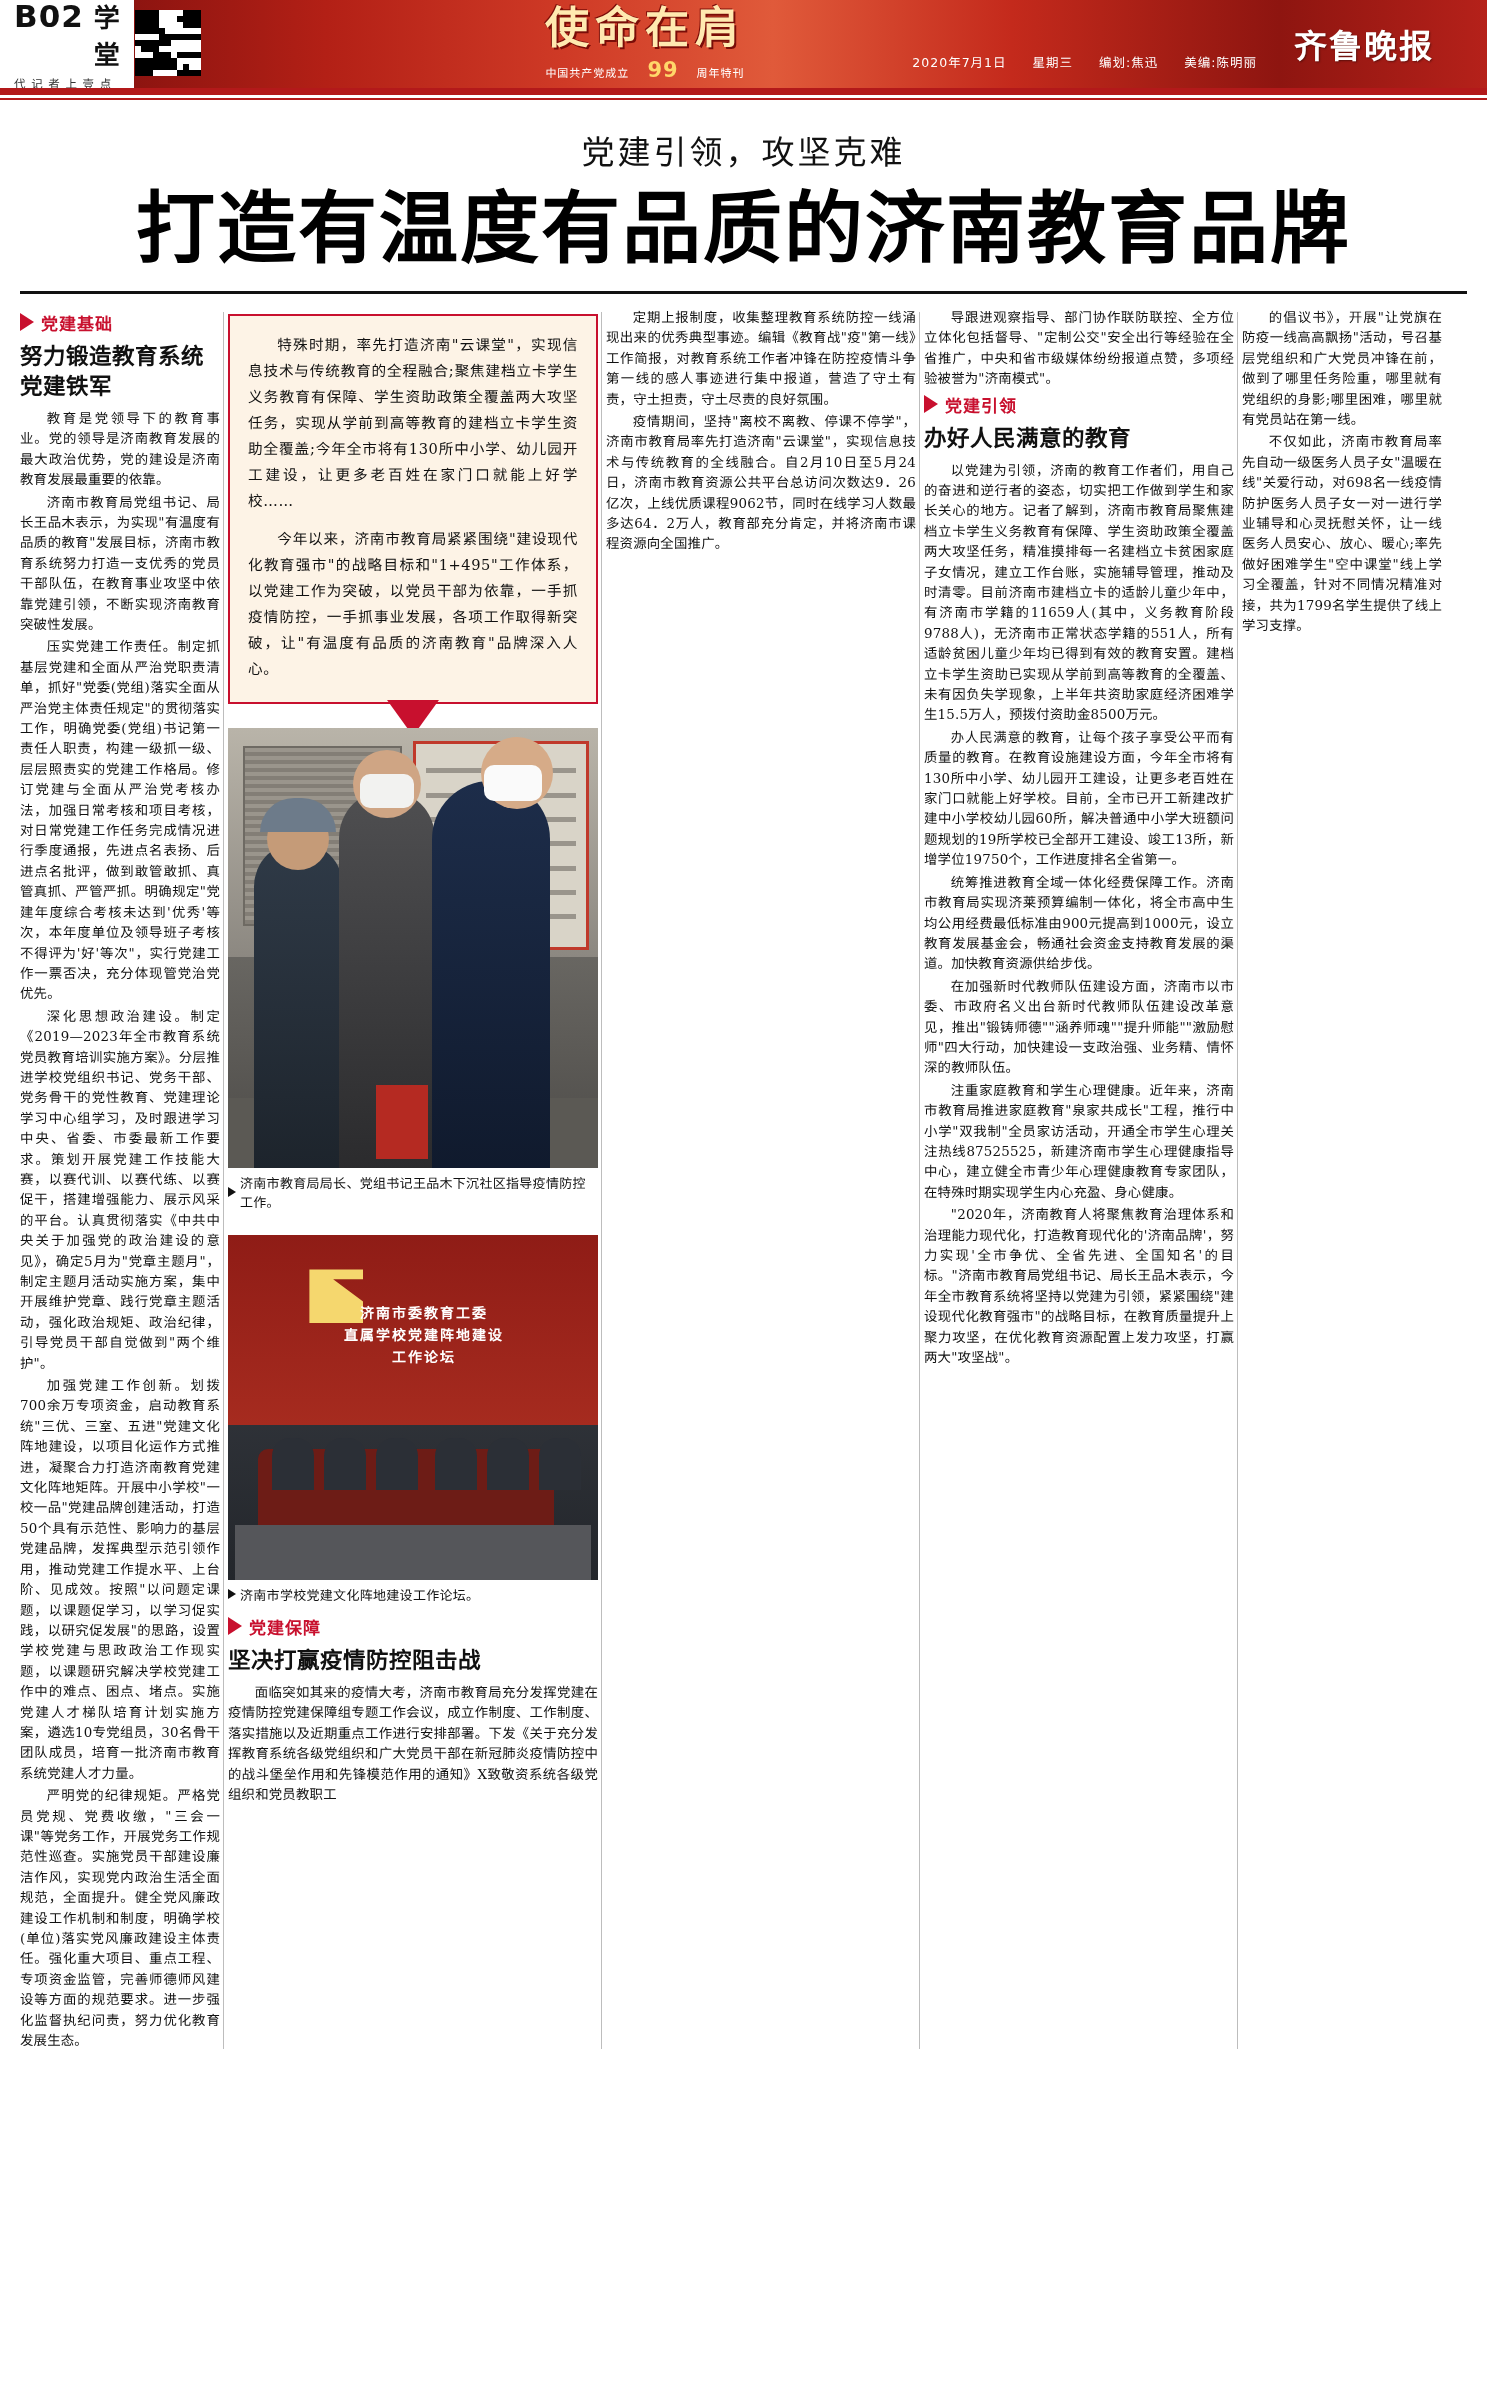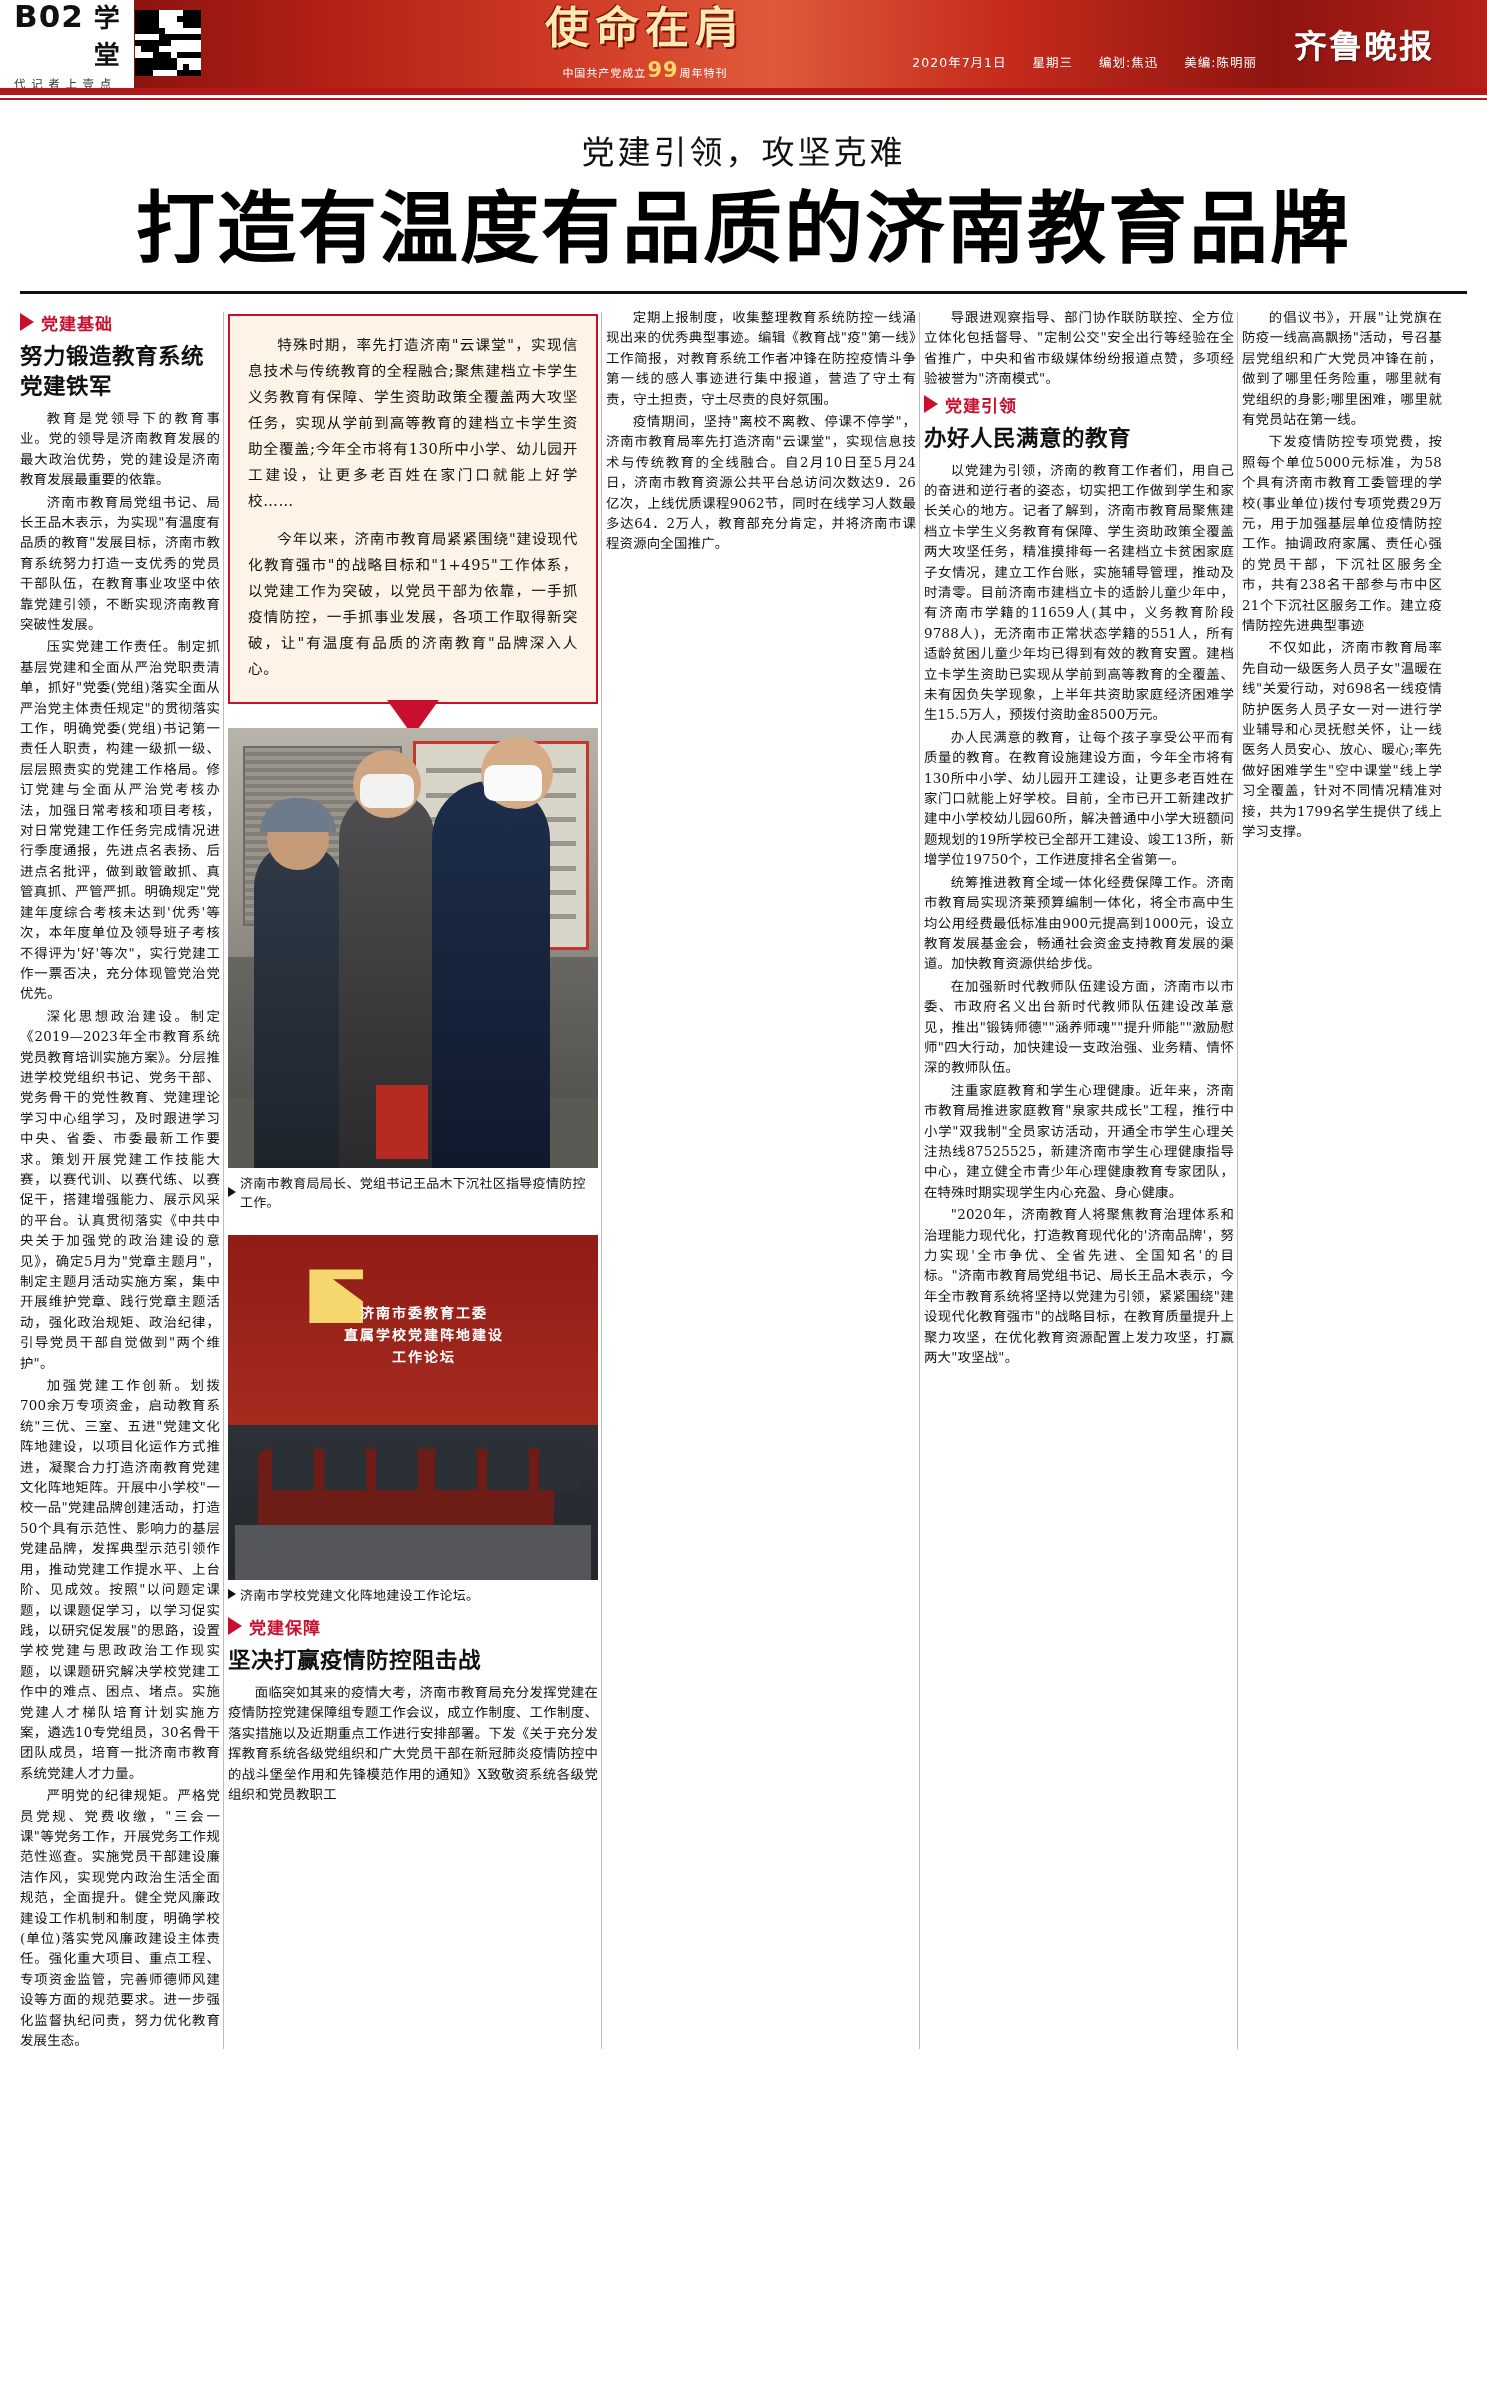--- a/index.html
+++ b/index.html
@@ -45,21 +45,21 @@
   }
   .mh-art-main{
     font-family:"DejaVu Serif","Liberation Serif",serif;
     font-size:44px;font-weight:bold;color:#ffe9b0;
     text-shadow:2px 2px 0 #7a0d08, -1px -1px 0 #7a0d08;
     letter-spacing:6px;
     line-height:1;
   }
   .mh-art-sub{
     font-size:11px;color:#fff;margin-top:8px;letter-spacing:1px;
-    display:flex;align-items:baseline;gap:1px;
+    display:flex;align-items:baseline;gap:18px;
   }
   .mh-99{font-size:21px;font-weight:bold;color:#ffd76a;}
   .mh-meta{
     position:absolute;right:230px;top:52px;
     font-size:12.5px;color:#fff;letter-spacing:1px;
     display:flex;gap:26px;text-align:right;
   }
   .mh-logo{
     position:absolute;right:14px;top:8px;width:218px;height:72px;
     display:flex;flex-direction:column;align-items:center;justify-content:center;
@@ -455,17 +455,16 @@
     <p class="para">统筹推进教育全域一体化经费保障工作。济南市教育局实现济莱预算编制一体化，将全市高中生均公用经费最低标准由900元提高到1000元，设立教育发展基金会，畅通社会资金支持教育发展的渠道。加快教育资源供给步伐。</p>
     <p class="para">在加强新时代教师队伍建设方面，济南市以市委、市政府名义出台新时代教师队伍建设改革意见，推出"锻铸师德""涵养师魂""提升师能""激励慰师"四大行动，加快建设一支政治强、业务精、情怀深的教师队伍。</p>
     <p class="para">注重家庭教育和学生心理健康。近年来，济南市教育局推进家庭教育"泉家共成长"工程，推行中小学"双我制"全员家访活动，开通全市学生心理关注热线87525525，新建济南市学生心理健康指导中心，建立健全市青少年心理健康教育专家团队，在特殊时期实现学生内心充盈、身心健康。</p>
     <p class="para">"2020年，济南教育人将聚焦教育治理体系和治理能力现代化，打造教育现代化的'济南品牌'，努力实现'全市争优、全省先进、全国知名'的目标。"济南市教育局党组书记、局长王品木表示，今年全市教育系统将坚持以党建为引领，紧紧围绕"建设现代化教育强市"的战略目标，在教育质量提升上聚力攻坚，在优化教育资源配置上发力攻坚，打赢两大"攻坚战"。</p>
   </div>
 
   <div class="vr"></div>
 
   <div class="col">
     <p class="para">的倡议书》，开展"让党旗在防疫一线高高飘扬"活动，号召基层党组织和广大党员冲锋在前，做到了哪里任务险重，哪里就有党组织的身影;哪里困难，哪里就有党员站在第一线。</p>
-    <p class="para">下发疫情防控专项党费，按照每个单位5000元标准，为58个具有济南市教育工委管理的学校(事业单位)拨付专项党费29万元，用于加强基层单位疫情防控工作。抽调政府家属、责任心强的党员干部，下沉社区服务全市，共有238名干部参与市中区21个下沉社区服务工作。建立疫情防控先进典型事迹</p>
     <p class="para">不仅如此，济南市教育局率先自动一级医务人员子女"温暖在线"关爱行动，对698名一线疫情防护医务人员子女一对一进行学业辅导和心灵抚慰关怀，让一线医务人员安心、放心、暖心;率先做好困难学生"空中课堂"线上学习全覆盖，针对不同情况精准对接，共为1799名学生提供了线上学习支撑。</p>
   </div>
 
 </div>
 
 </body></html>

